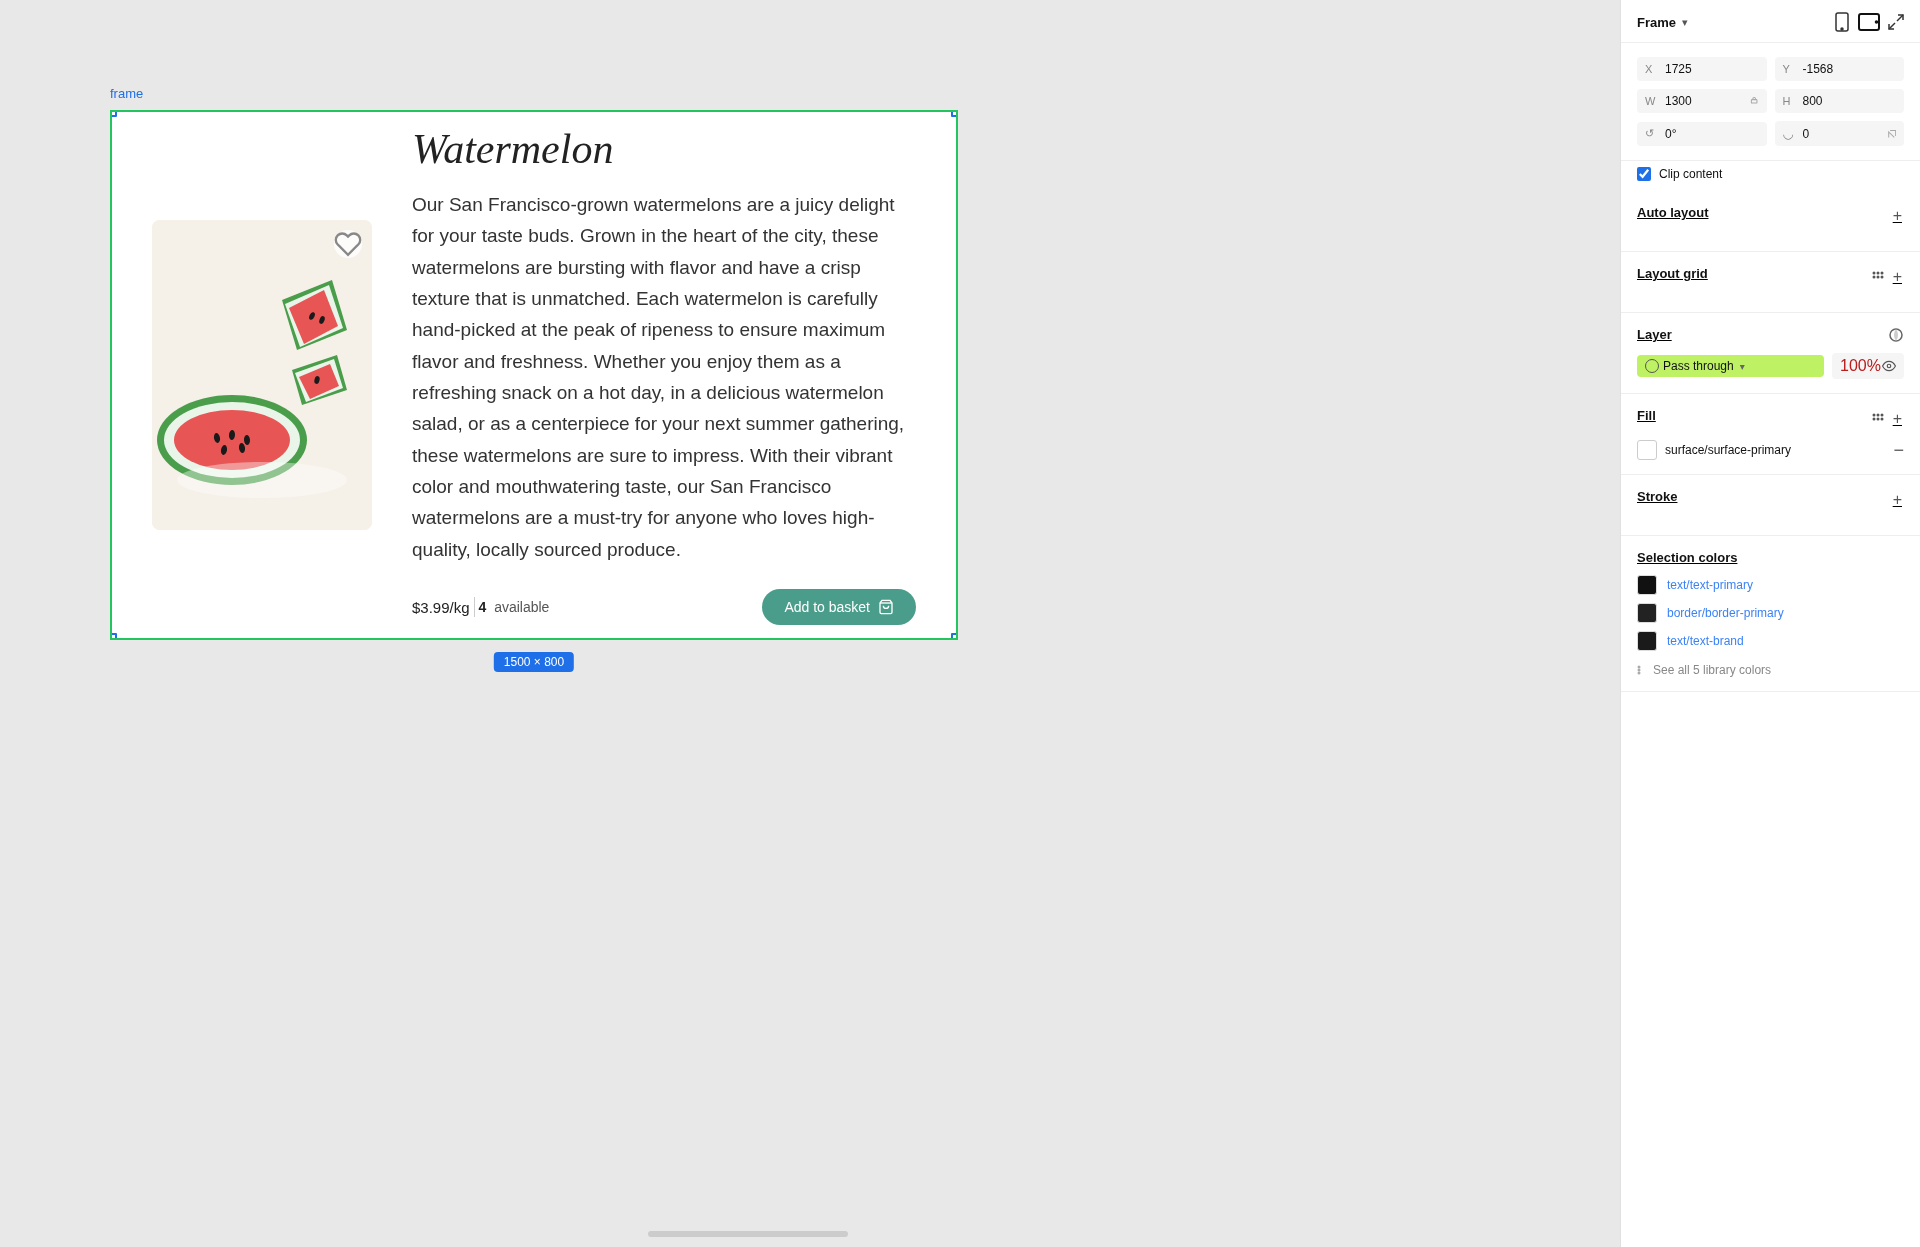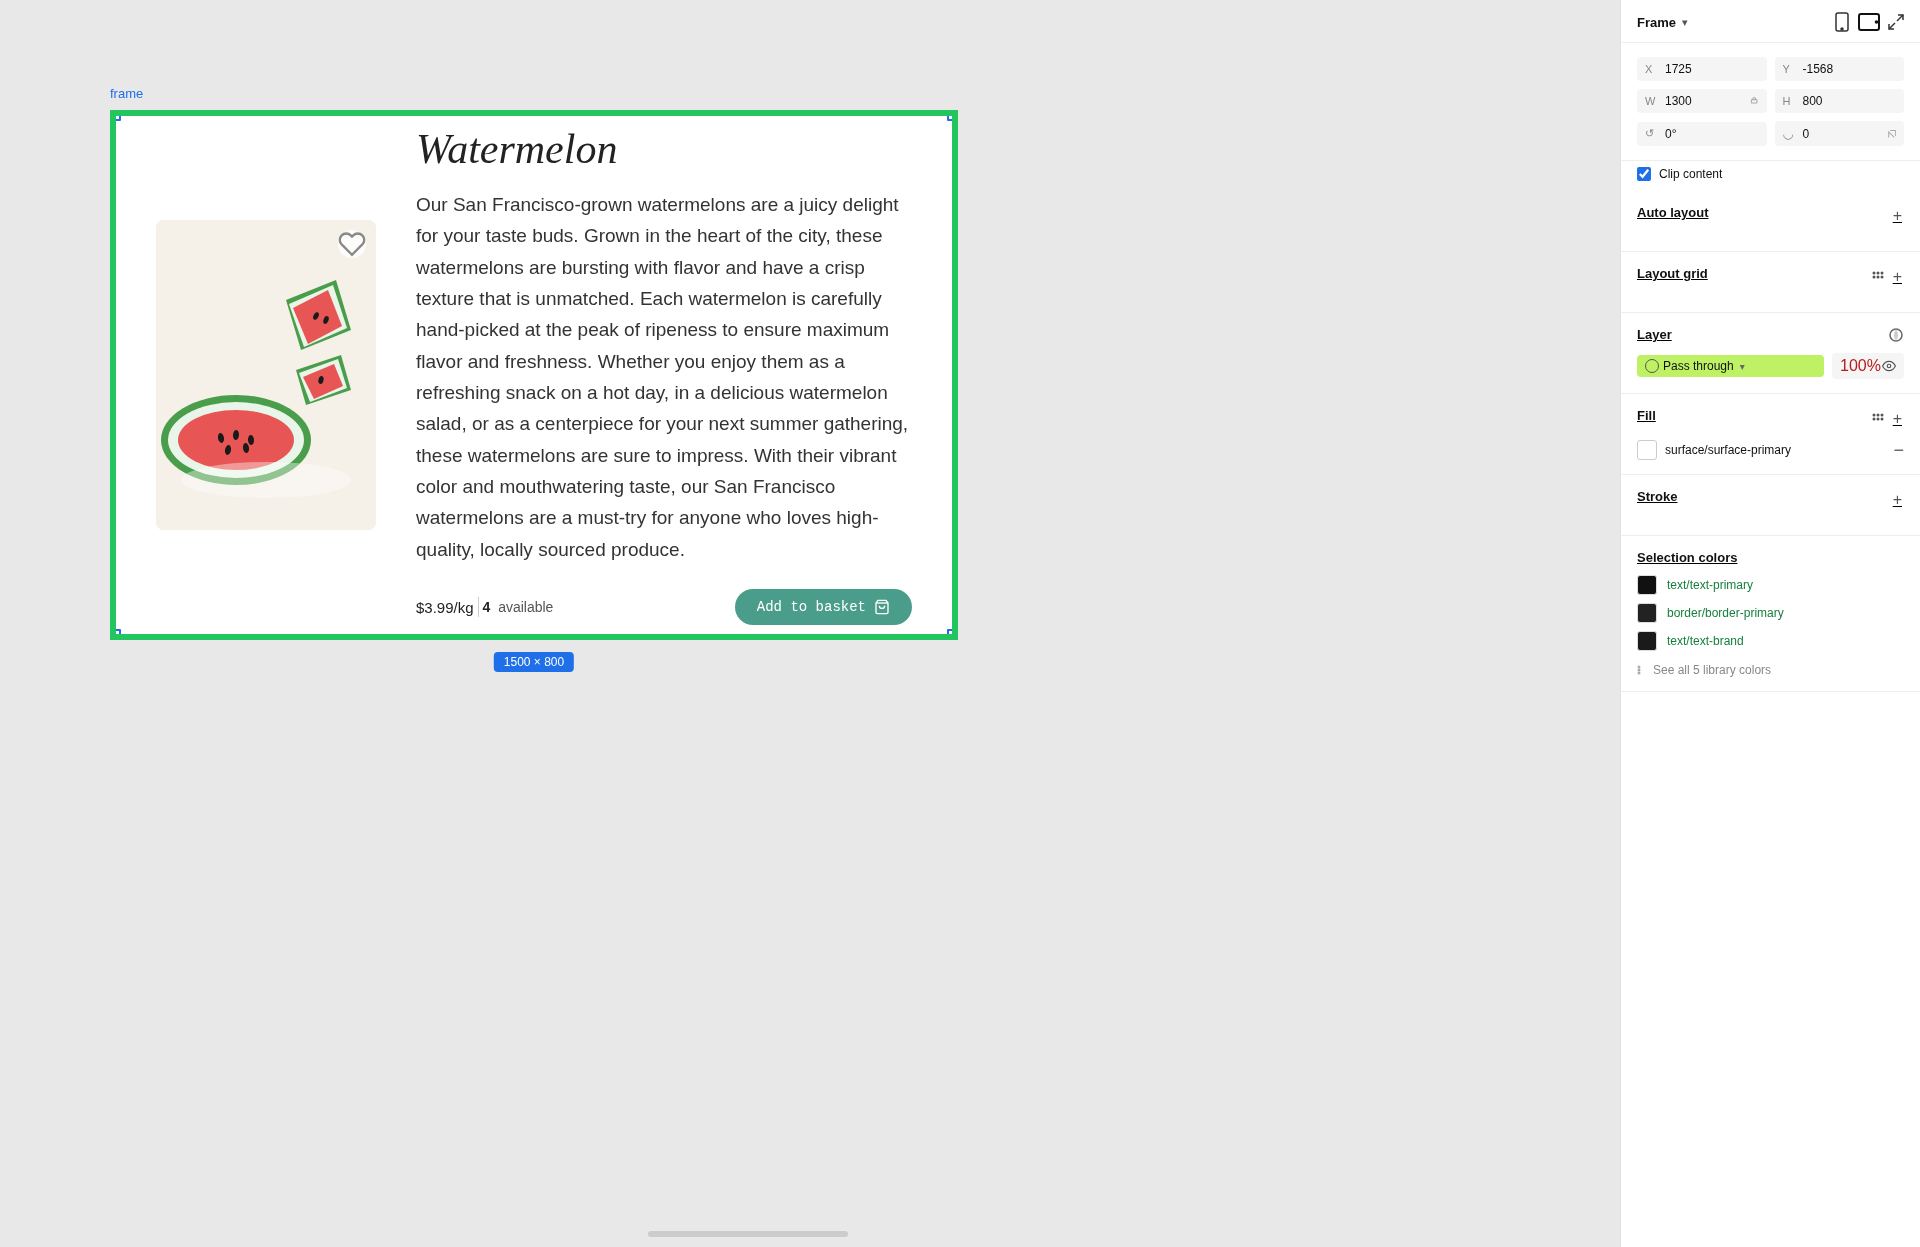--- a/index.html
+++ b/index.html
@@ -33,21 +33,21 @@
       left: 0;
       color: #1e6fe8;
       font-size: 13px;
       font-weight: 400;
     }
 
     .frame-content {
       width: 848px;
       height: 530px;
       background: #fff;
-      border: 6px solid #22c55e;
+      border: 2px solid #22c55e;
       position: relative;
       overflow: hidden;
       display: flex;
       align-items: center;
       padding: 40px;
       gap: 40px;
     }
 
     
     .handle {
@@ -167,21 +167,20 @@
       color: #fff;
       border: none;
       border-radius: 24px;
       padding: 10px 22px;
       font-size: 14px;
       display: flex;
       align-items: flex-end;
       gap: 8px;
       cursor: pointer;
       white-space: nowrap;
-      font-family: Liberation Mono, monospace;
     }
 
     
     .canvas-scrollbar {
       position: absolute;
       bottom: 10px;
       left: 40%;
       width: 200px;
       height: 6px;
       background: #ccc;
@@ -415,21 +414,21 @@
     .color-swatch {
       width: 20px;
       height: 20px;
       border-radius: 3px;
       border: 1px solid #ddd;
       flex-shrink: 0;
     }
 
     .color-name {
       font-size: 12px;
-      color: #15803d;
+      color: #3b82f6;
     }
 
     .see-all-link {
       font-size: 12px;
       color: #888;
       cursor: pointer;
       display: flex;
       align-items: center;
       gap: 6px;
       margin-top: 12px;

